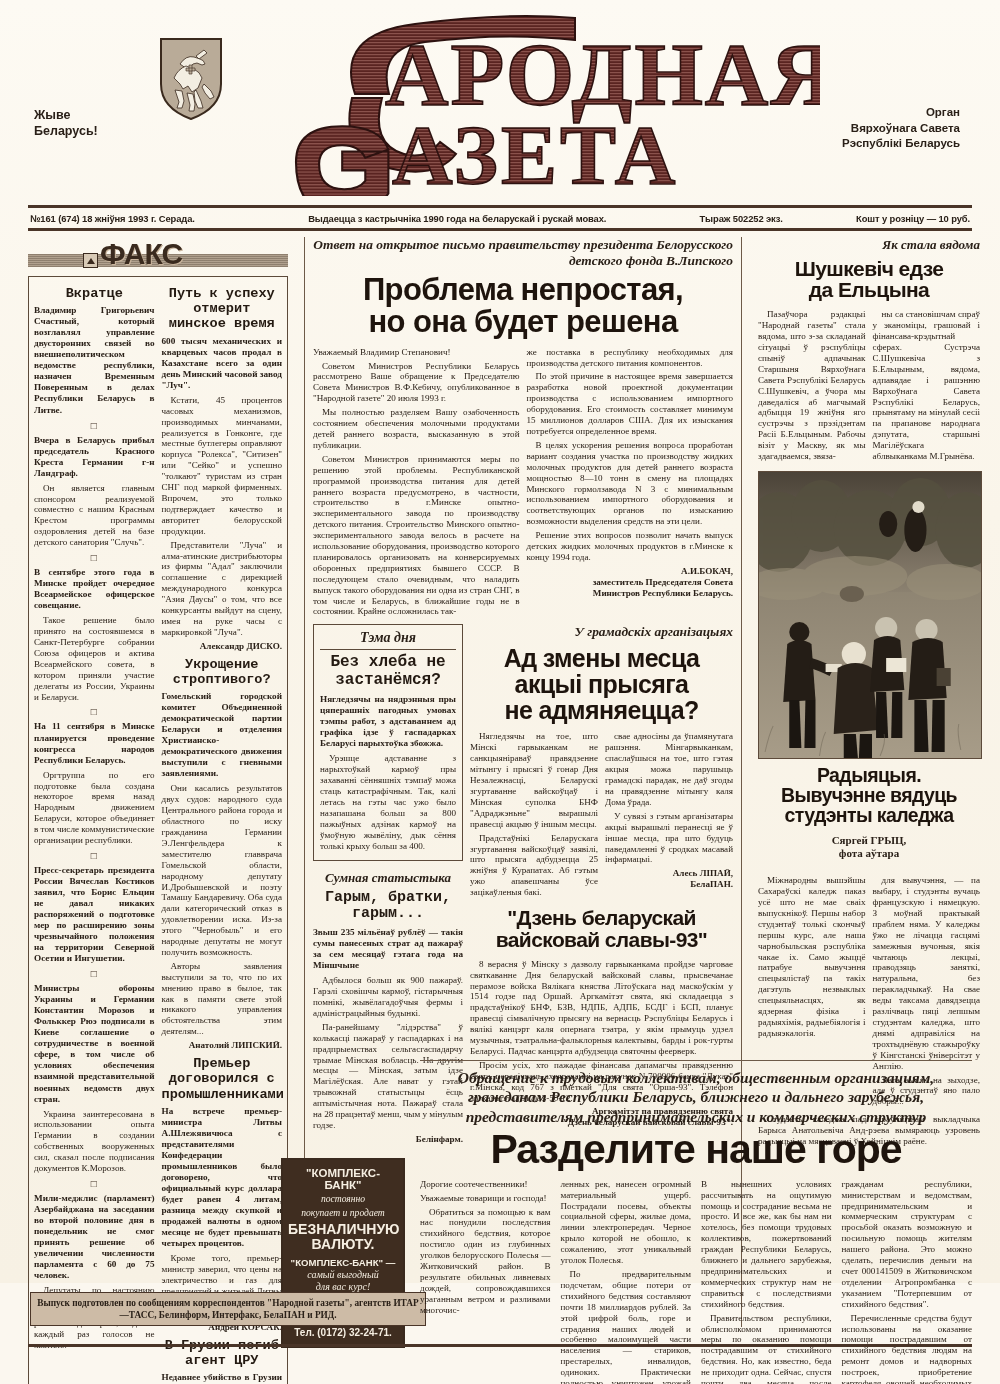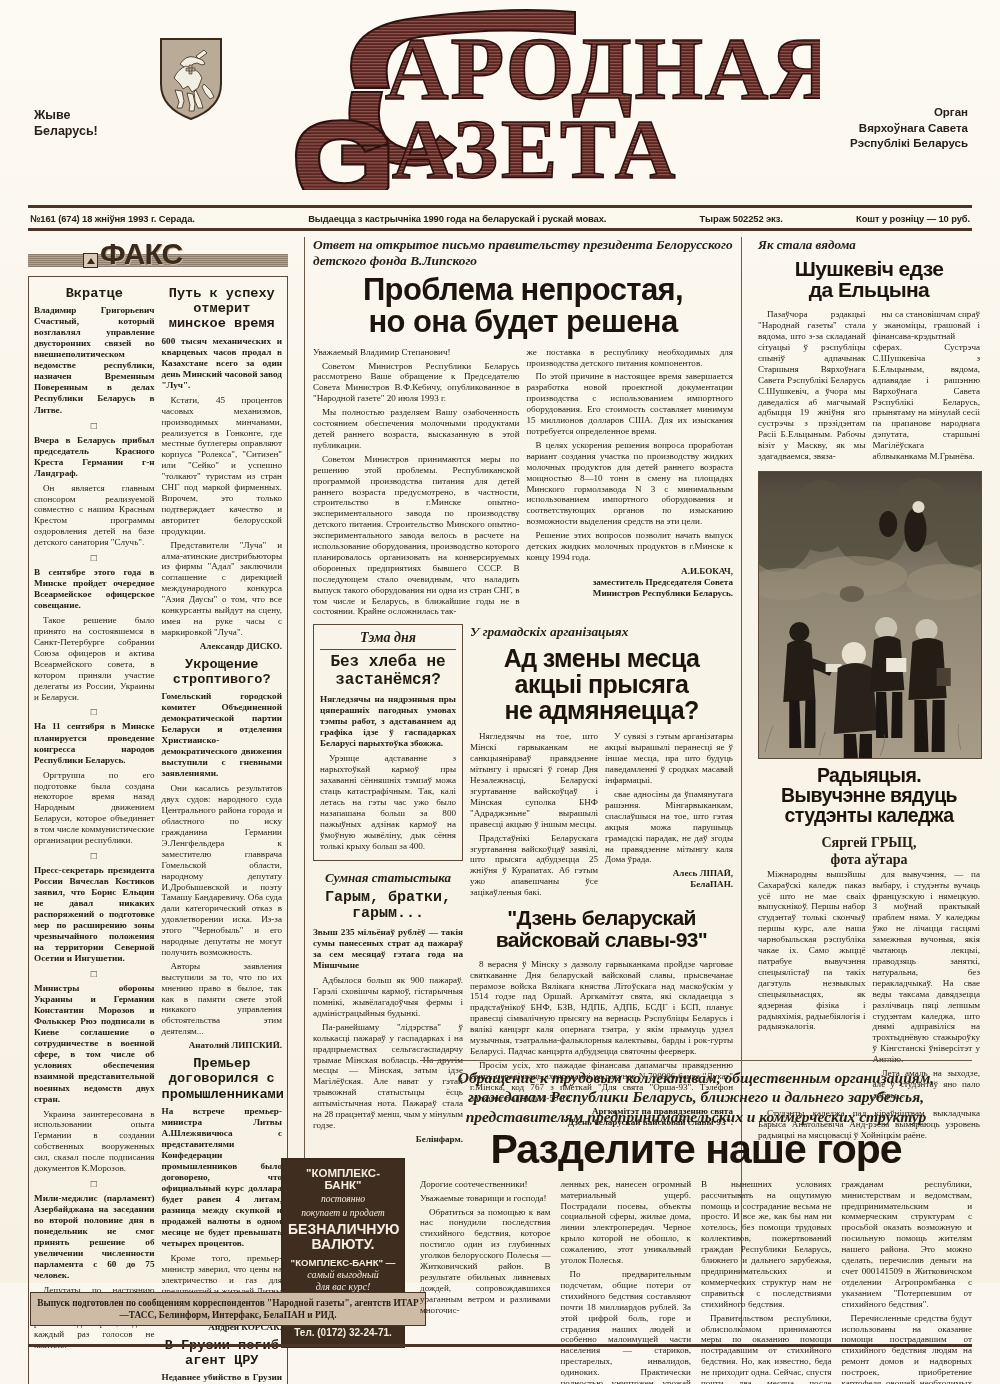--- a/index.html
+++ b/index.html
@@ -32,29 +32,29 @@
     position:absolute;left:6px;top:108px;
     font-family:"Liberation Sans", sans-serif;
     font-weight:bold;font-size:12.5px;line-height:1.25;
     color:#2a2018;
   }
   .coat{
     position:absolute;left:132px;top:38px;
     width:62px;height:82px;
   }
   .organ{
-    position:absolute;right:4px;top:105px;
+    position:absolute;right:12px;top:105px;
     text-align:right;
     font-family:"Liberation Sans", sans-serif;
     font-weight:bold;font-size:11.5px;line-height:1.35;
     color:#2a2018;
   }
   .logo-wrap{
     position:absolute;left:50%;transform:translateX(-50%);
-    top:0;
+    top:6px;
     width:640px;height:190px;
   }
   .logo-svg{display:block;width:100%;height:100%;}
   
   .rule-thick{height:3px;background:#4a3528;margin:0 0 0 0;}
   .dateline{
     display:flex;justify-content:space-between;align-items:center;
     font-family:"Liberation Sans", sans-serif;
     font-weight:bold;font-size:9.4px;
     padding:5px 2px 4px 2px;
@@ -141,21 +141,21 @@
   .sep{
     text-align:center;font-size:10px;margin:4px 0;color:#3a2a1e;
     letter-spacing:1px;
   }
   .sep:before{content:"\25A1";}
 
   
   .overline{
     font-family:"Liberation Serif", serif;
     font-style:italic;font-weight:bold;
-    text-align:left;font-size:13.4px;line-height:1.2;margin:0 0 5px;
+    text-align:right;font-size:13.4px;line-height:1.2;margin:0 0 5px;
   }
   .bighead{
     font-family:"Liberation Sans", sans-serif;
     font-weight:bold;text-align:center;
     font-size:31px;line-height:1.04;letter-spacing:-0.6px;
     margin:0 0 8px;color:#1e140d;
   }
   .bighead.sm{font-size:25px;}
   .bighead.xl{font-size:41px;letter-spacing:-1px;}
 
@@ -387,22 +387,22 @@
           <div class="overline">У грамадскіх арганізацыях</div>
           <h1 class="bighead sm" style="white-space:pre-line">Ад змены месца
 акцыі прысяга
 не адмяняецца?</h1>
           <div class="two">
             <div>
               <p class="body">Нягледзячы на тое, што Мінскі гарвыканкам не санкцыяніраваў правядзенне мітынгу і прысягі ў гонар Дня Незалежнасці, Беларускі згуртаванне вайскоўцаў і Мінская суполка БНФ "Адраджэньне" вырашылі правесці акцыю ў іншым месцы.</p>
               <p class="body">Прадстаўнікі Беларускага згуртавання вайскоўцаў заявілі, што прысяга адбудзецца 25 жніўня ў Курапатах. Аб гэтым ужо апавешчаны ўсе зацікаўленыя бакі.</p>
             </div>
             <div>
+              <p class="body">свае адносіны да ўпамянутага рашэння. Мінгарвыканкам, спаслаўшыся на тое, што гэтая акцыя можа парушыць грамадскі парадак, не даў згоды на правядзенне мітынгу каля Дома ўрада.</p>
               <p class="body">У сувязі з гэтым арганізатары акцыі вырашылі перанесці яе ў іншае месца, пра што будуць паведамленні ў сродках масавай інфармацыі.</p>
-              <p class="body">свае адносіны да ўпамянутага рашэння. Мінгарвыканкам, спаслаўшыся на тое, што гэтая акцыя можа парушыць грамадскі парадак, не даў згоды на правядзенне мітынгу каля Дома ўрада.</p>
               <div class="sig" style="white-space:pre-line">Алесь ЛІПАЙ,
 БелаПАН.</div>
             </div>
           </div>
 
           <h1 class="bighead sm" style="white-space:pre-line;font-size:21px;margin-top:6px;">"Дзень беларускай
 вайсковай славы-93"</h1>
           <p class="body">8 верасня ў Мінску з дазволу гарвыканкама пройдзе чарговае святкаванне Дня беларускай вайсковай славы, прысвечанае перамозе войска Вялікага княства Літоўскага над маскоўскім у 1514 годзе пад Оршай. Аргкамітэт свята, які складаецца з прадстаўнікоў БНФ, БЗВ, НДПБ, АДПБ, БСДГ і БСП, планує правесці сімвалічную прысягу на вернасць Рэспубліцы Беларусь і вялікі канцэрт каля опернага тэатра, у якім прымуць удзел музычныя, тэатральна-фальклорныя калектывы, барды і рок-гурты Беларусі. Падчас канцэрта адбудзецца святочны феерверк.</p>
           <p class="body">Просім усіх, хто пажадае фінансава дапамагчы правядзенню свята, пералічваць ахвяраванні на рахунак N 700906 банка "Дукат" г.Мінска, код 767 з пметкай "Для свята "Орша-93". Тэлефон аргкамітэта (017)33-50-12.</p>
           <div class="sig" style="white-space:pre-line">Аргкамітэт па правядзенню свята
@@ -493,21 +493,21 @@
             <path d="M60 284 q2 -16 6 -24" fill="none"></path>
             <path d="M200 278 q-4 -18 -2 -26" fill="none"></path>
             <path d="M120 284 q6 -14 4 -22" fill="none"></path>
           </g>
         </svg>
       </div>
 
       <h1 class="bighead sm" style="white-space:pre-line;font-size:19.5px;margin-top:6px;">Радыяцыя.
 Вывучэнне вядуць
 студэнты каледжа</h1>
-      <div class="center" style="white-space:pre-line;font-family:'Liberation Serif',serif;font-weight:bold;font-size:14px;line-height:1.25;margin-bottom:0;">Сяргей ГРЫЦ,
+      <div class="center" style="white-space:pre-line;font-family:'Liberation Serif',serif;font-weight:bold;font-size:11px;line-height:1.25;margin-bottom:14px;">Сяргей ГРЫЦ,
 фота аўтара</div>
 
       <div class="two">
         <div>
           <p class="body">Міжнародны вышэйшы Сахараўскі каледж паказ усё што не мае сваіх выпускнікоў. Першы набор студэнтаў толькі скончыў першы курс, але наша чарнобыльская рэспубліка чакае іх. Само жыццё патрабуе вывучэння спецыялістаў па такіх дагэтуль незвыклых спецыяльнасцях, як ядзерная фізіка і радыяхімія, радыебіялогія і радыяэкалогія.</p>
         </div>
         <div>
           <p class="body">для вывучэння, — па выбару, і студэнты вучаць французскую і нямецкую. З моўнай практыкай праблем няма. У каледжы ўжо не лічацца гасцямі замежныя вучоныя, якія чытаюць лекцыі, праводзяць заняткі, натуральна, без перакладчыкаў. На свае веды таксама давядзецца разлічваць пяці лепшым студэнтам каледжа, што днямі адправіліся на трохтыднёвую стажыроўку ў Кінгстанскі ўніверсітэт у Англію.</p>
           <p class="body">Лета амаль на зыходзе, але ў студэнтаў яно пало добры...</p>
         </div>

